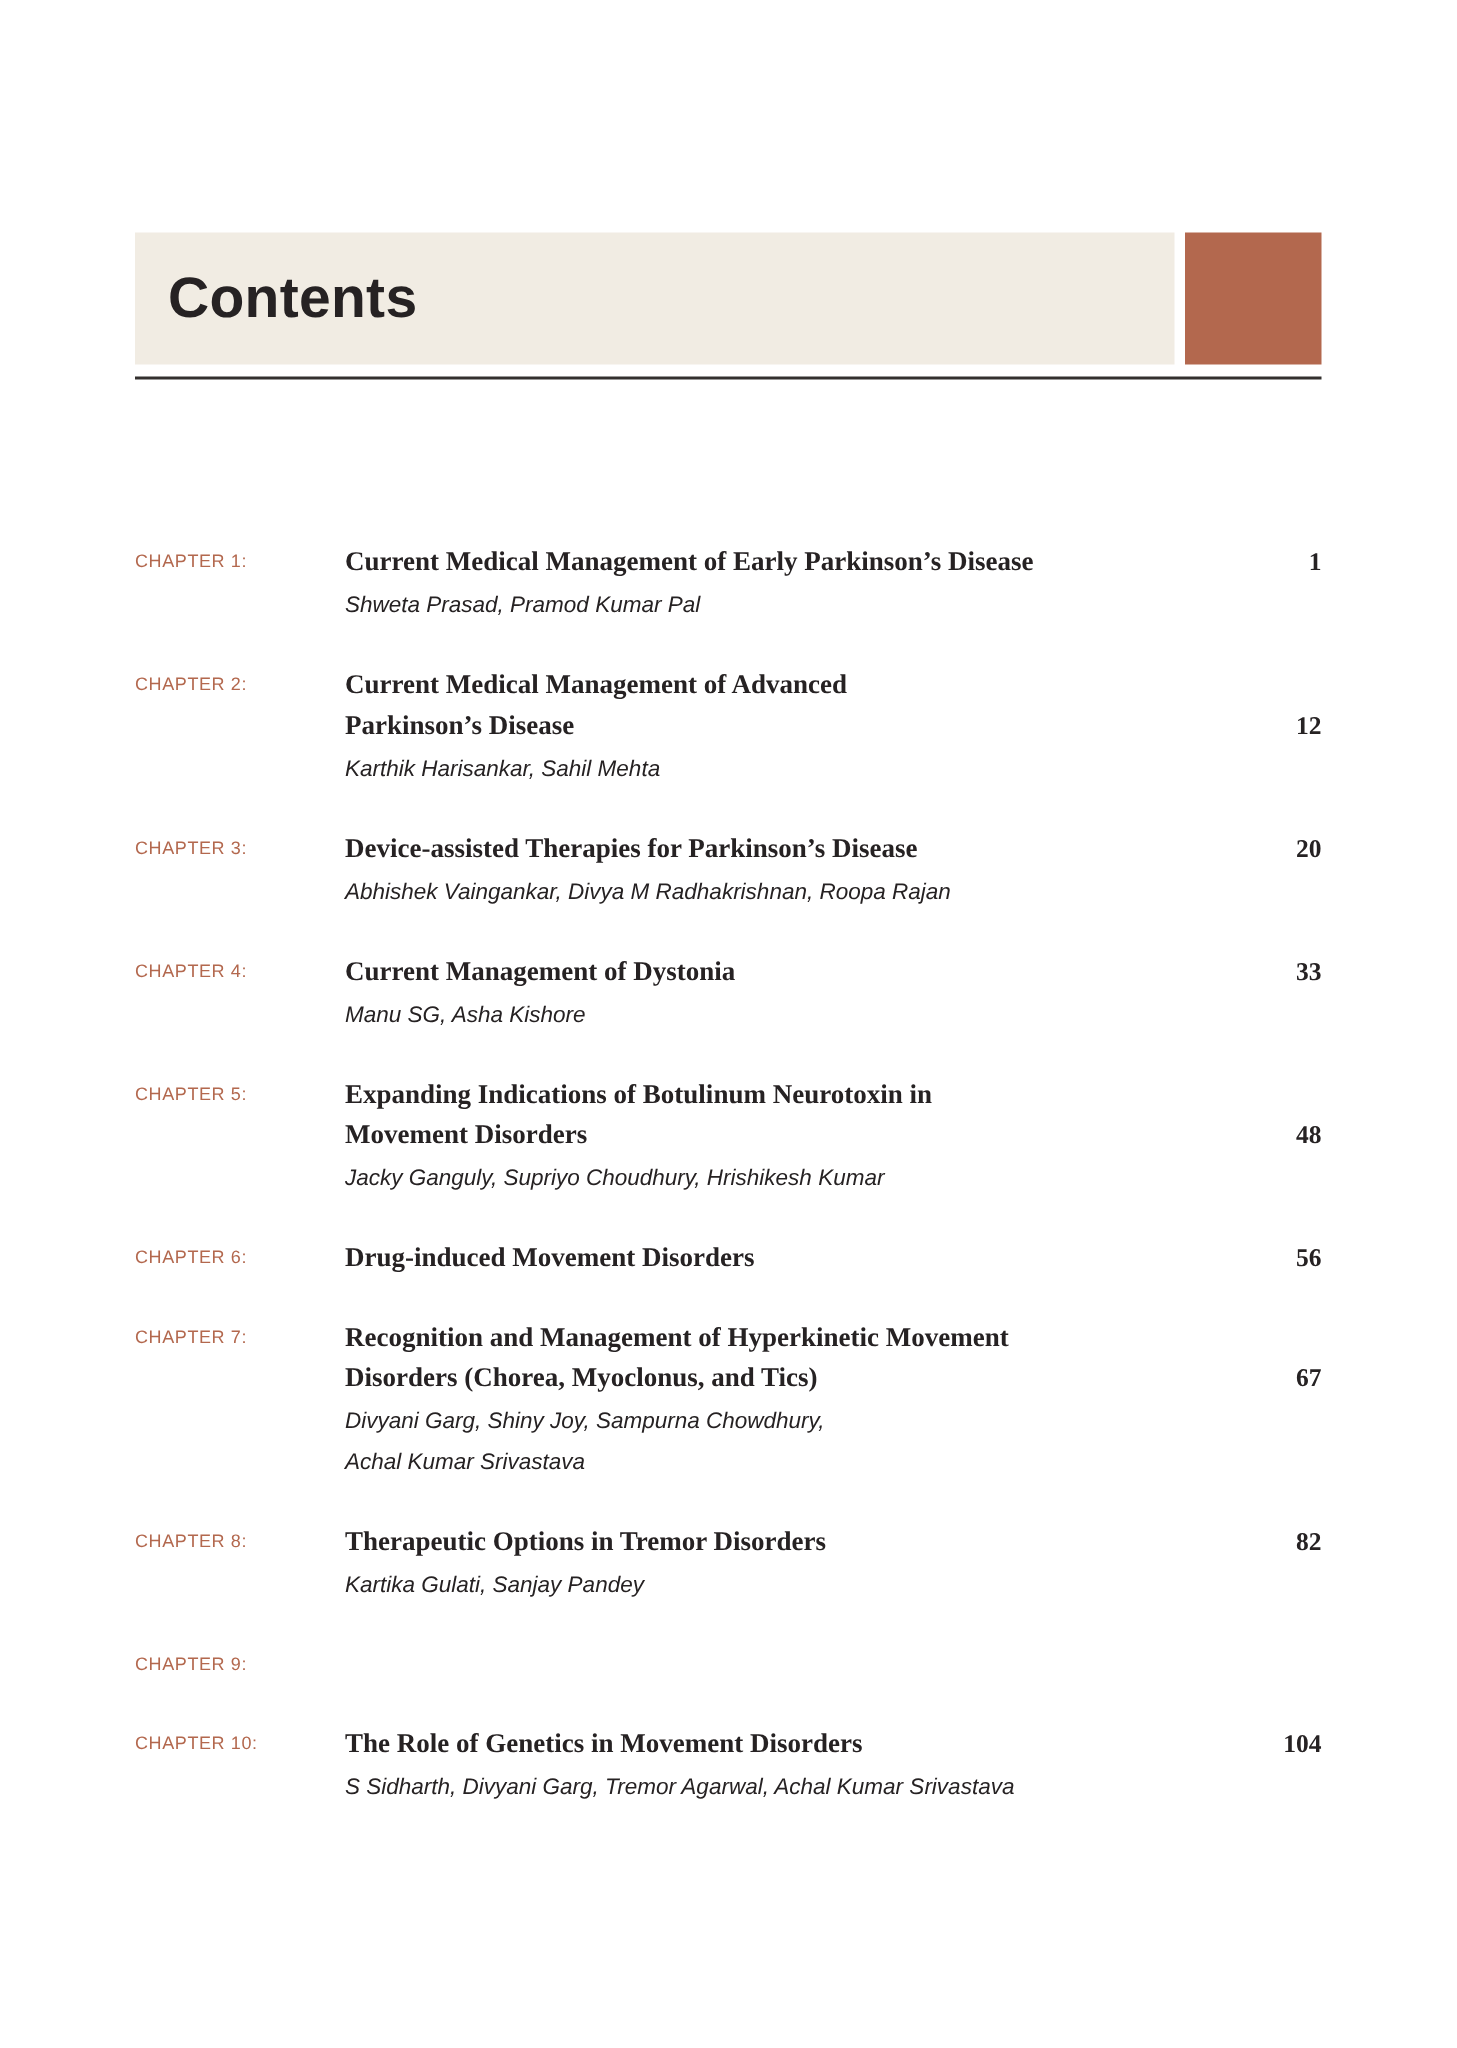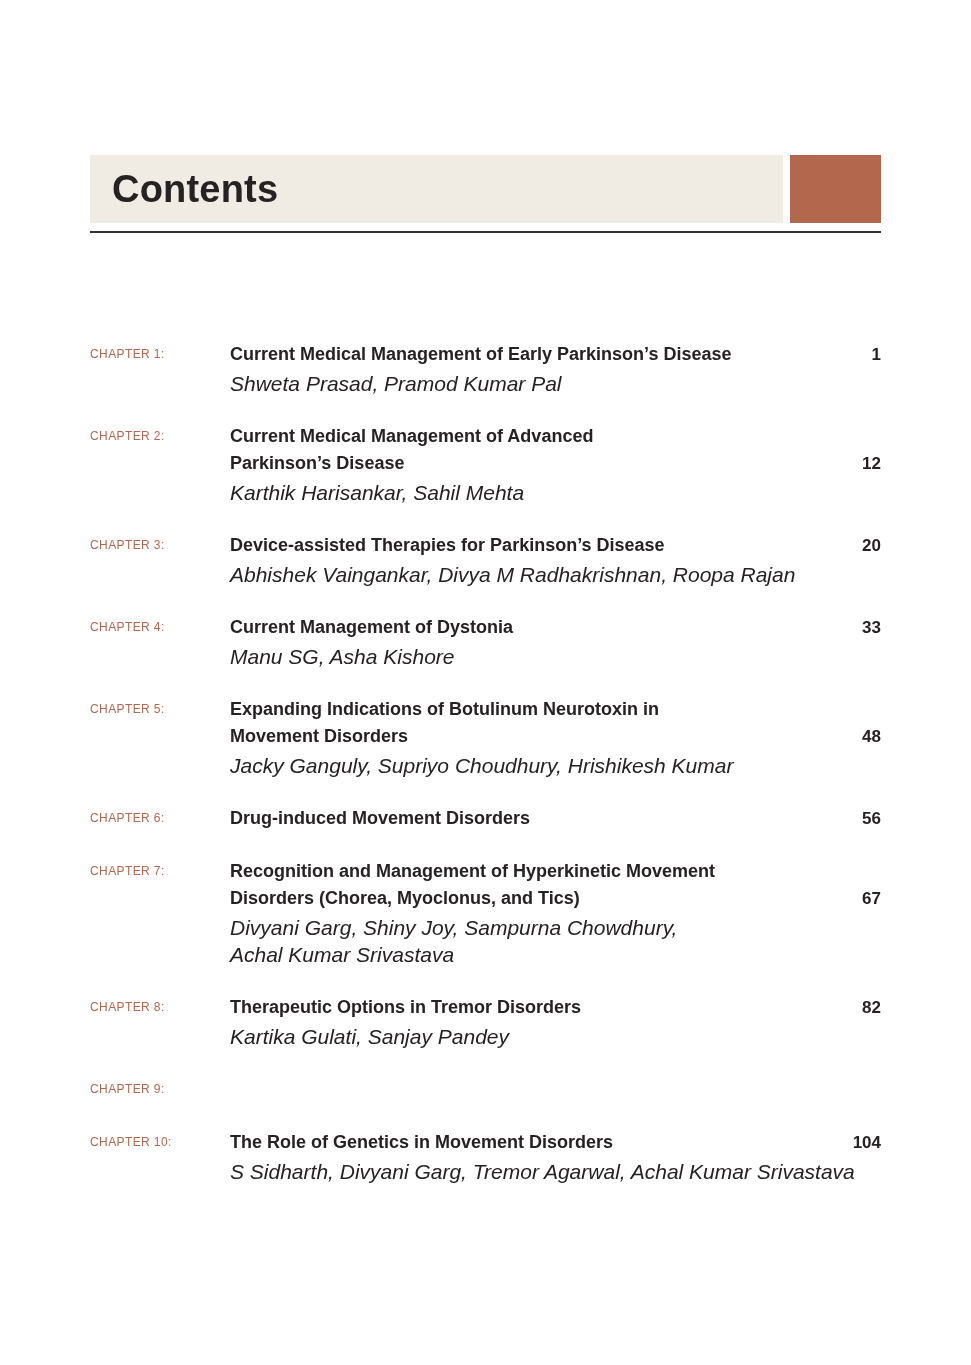--- a/index.html
+++ b/index.html
@@ -18,21 +18,21 @@
     width: 971px;
     height: 1365px;
     background: #ffffff;
     padding: 155px 90px 40px 90px;
     overflow: hidden;
   }
   
   .header-bar {
     display: flex;
     align-items: stretch;
-    height: 68px;
+    height: 88px;
   }
   .header-title-band {
     flex: 1;
     background: var(--header-bg);
     display: flex;
     align-items: center;
     padding-left: 22px;
   }
   .header-title-band h1 {
     font-size: 38px;
@@ -65,40 +65,41 @@
     letter-spacing: 0.4px;
     color: var(--accent);
     line-height: 27px;
   }
   .entry-main {
     flex: 1;
   }
   .title-row {
     display: flex;
     align-items: flex-end;
+    font-family: Liberation Serif, serif;
   }
   .chapter-title {
     flex: 1;
     font-size: 18px;
     font-weight: 700;
     line-height: 27px;
     color: var(--text);
     white-space: pre-line;
   }
   .page-number {
     font-size: 17px;
     font-weight: 700;
     line-height: 27px;
     margin-left: 24px;
     min-width: 36px;
     text-align: right;
     color: var(--text);
   }
   .chapter-authors {
-    font-size: 21px;
+    font-size: 15px;
     font-style: italic;
     line-height: 27px;
     margin-top: 2px;
     color: var(--text);
     white-space: pre-line;
   }
 </style>
 </head>
 <body>
 

